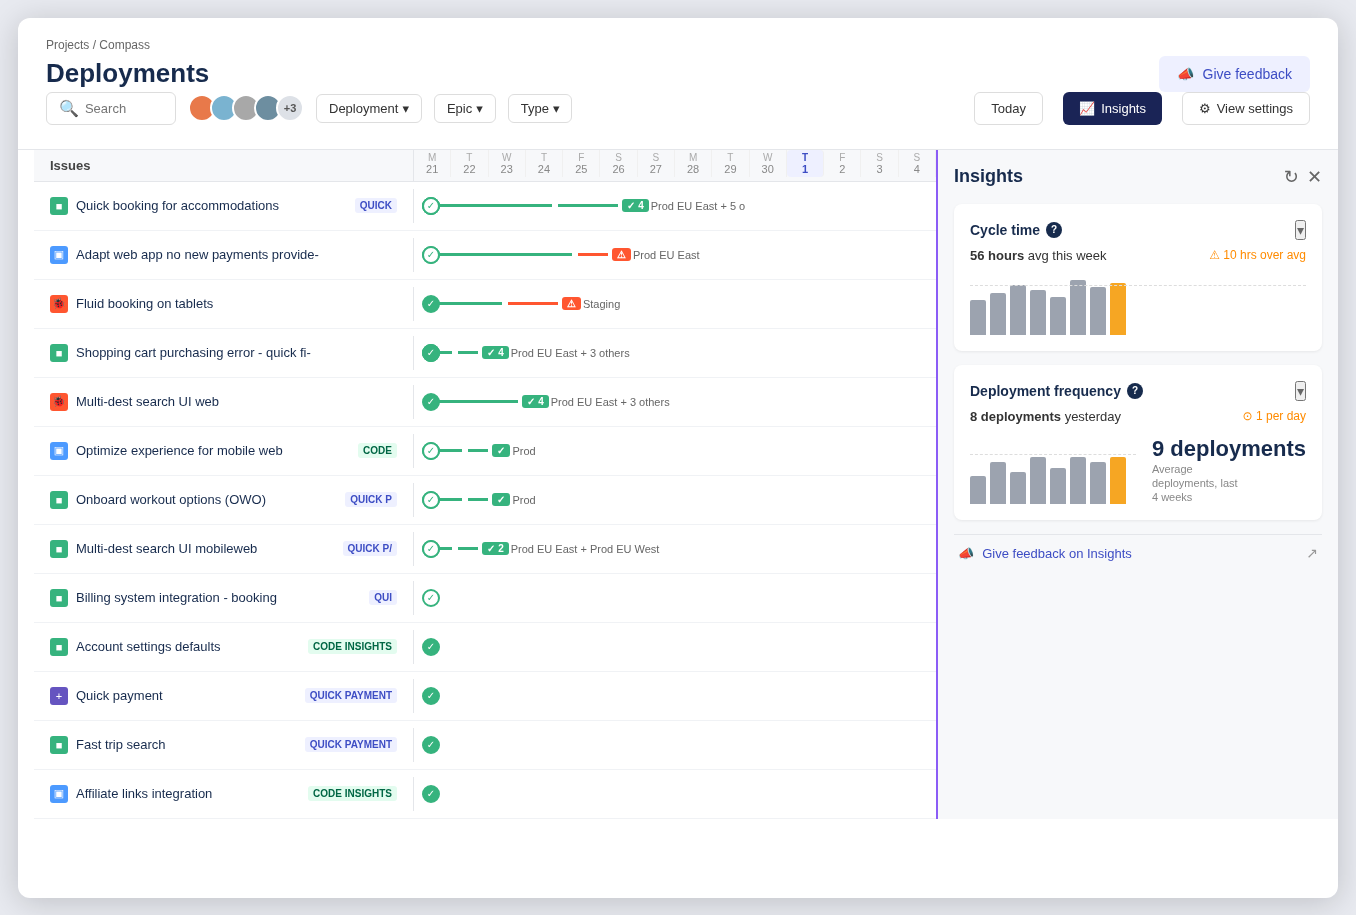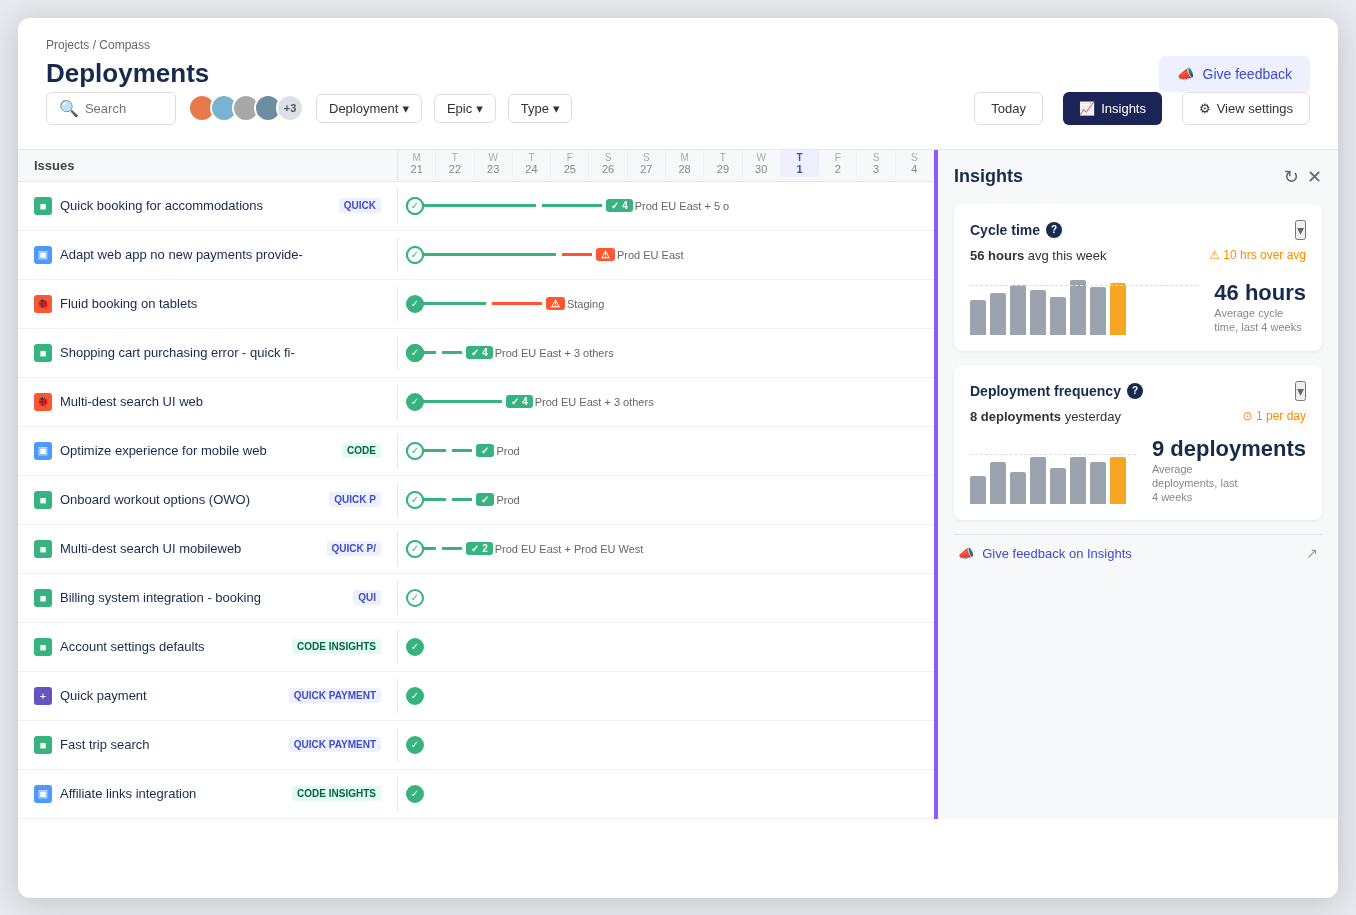--- a/index.html
+++ b/index.html
@@ -16,21 +16,21 @@
     .avatars { display: flex; align-items: center; }
     .avatar { width: 28px; height: 28px; border-radius: 50%; border: 2px solid #fff; margin-left: -6px; background: #aaa; font-size: 11px; display: flex; align-items: center; justify-content: center; color: #fff; font-weight: 600; }
     .avatar:first-child { margin-left: 0; }
     .avatar-more { background: #DDE1E7; color: #555; font-size: 11px; }
     .filter-btn { border: 1.5px solid #DDD; border-radius: 6px; padding: 6px 12px; background: #fff; font-size: 13px; color: #333; cursor: pointer; display: flex; align-items: center; gap: 4px; }
     .right-btns { margin-left: auto; display: flex; gap: 20px; }
     .btn-today { border: 1.5px solid #DDD; border-radius: 6px; padding: 8px 16px; background: #fff; font-size: 13px; color: #333; cursor: pointer; }
     .btn-insights { border: none; border-radius: 6px; padding: 8px 16px; background: #1A2456; font-size: 13px; color: #fff; cursor: pointer; display: flex; align-items: center; gap: 6px; }
     .btn-view-settings { border: 1.5px solid #DDD; border-radius: 6px; padding: 8px 16px; background: #fff; font-size: 13px; color: #333; cursor: pointer; display: flex; align-items: center; gap: 6px; }
     .main-area { display: flex; border-top: 1px solid #e4e6ea; }
-    .gantt-section { flex: 1; overflow: hidden; border-right: 4px solid #8b5cf6; }
+    .gantt-section { flex: 1; overflow: hidden; border-right: 2px solid #8b5cf6; margin-left: 16px; }
     .gantt-header { display: flex; border-bottom: 1px solid #e4e6ea; background: #F7F8FA; }
     .issues-col-header { width: 380px; min-width: 380px; padding: 8px 16px; font-size: 13px; font-weight: 600; color: #444; border-right: 1px solid #e4e6ea; }
     .calendar-header { flex: 1; overflow: hidden; }
     .month-row { display: flex; border-bottom: 1px solid #e4e6ea; }
     .month-label { font-size: 11px; font-weight: 700; color: #888; text-align: center; padding: 3px 0; flex: 1; }
     .month-label.june { flex: 4; border-right: 1px solid #e4e6ea; }
     .month-label.july { flex: 4; color: #3D4DC4; }
     .day-row { display: flex; }
     .day-cell { flex: 1; text-align: center; font-size: 11px; padding: 2px 0; color: #888; min-width: 34px; border-right: 1px solid #f0f0f0; }
     .day-cell.today { background: #EEF0FF; color: #3D4DC4; font-weight: 700; border-radius: 4px; }
@@ -407,24 +407,20 @@
               <div style="width:16px;height:35px;background:#9ca3af;border-radius:2px 2px 0 0"></div>
               <div style="width:16px;height:42px;background:#9ca3af;border-radius:2px 2px 0 0"></div>
               <div style="width:16px;height:50px;background:#9ca3af;border-radius:2px 2px 0 0"></div>
               <div style="width:16px;height:45px;background:#9ca3af;border-radius:2px 2px 0 0"></div>
               <div style="width:16px;height:38px;background:#9ca3af;border-radius:2px 2px 0 0"></div>
               <div style="width:16px;height:55px;background:#9ca3af;border-radius:2px 2px 0 0"></div>
               <div style="width:16px;height:48px;background:#9ca3af;border-radius:2px 2px 0 0"></div>
               <div style="width:16px;height:52px;background:#F6A623;border-radius:2px 2px 0 0"></div>
             </div>
           </div>
-          <div style="margin-left:10px">
-            <div style="font-size:22px;font-weight:700;color:#172B4D">46 hours</div>
-            <div style="font-size:11px;color:#888;max-width:90px;line-height:1.3">Average cycle time, last 4 weeks</div>
-          </div>
         </div>
       </div>
 
       <div class="insight-card">
         <div class="card-header">
           <div class="card-title">
             <span>Deployment frequency</span>
             <span class="help">?</span>
           </div>
           <button class="card-chevron">▾</button>

